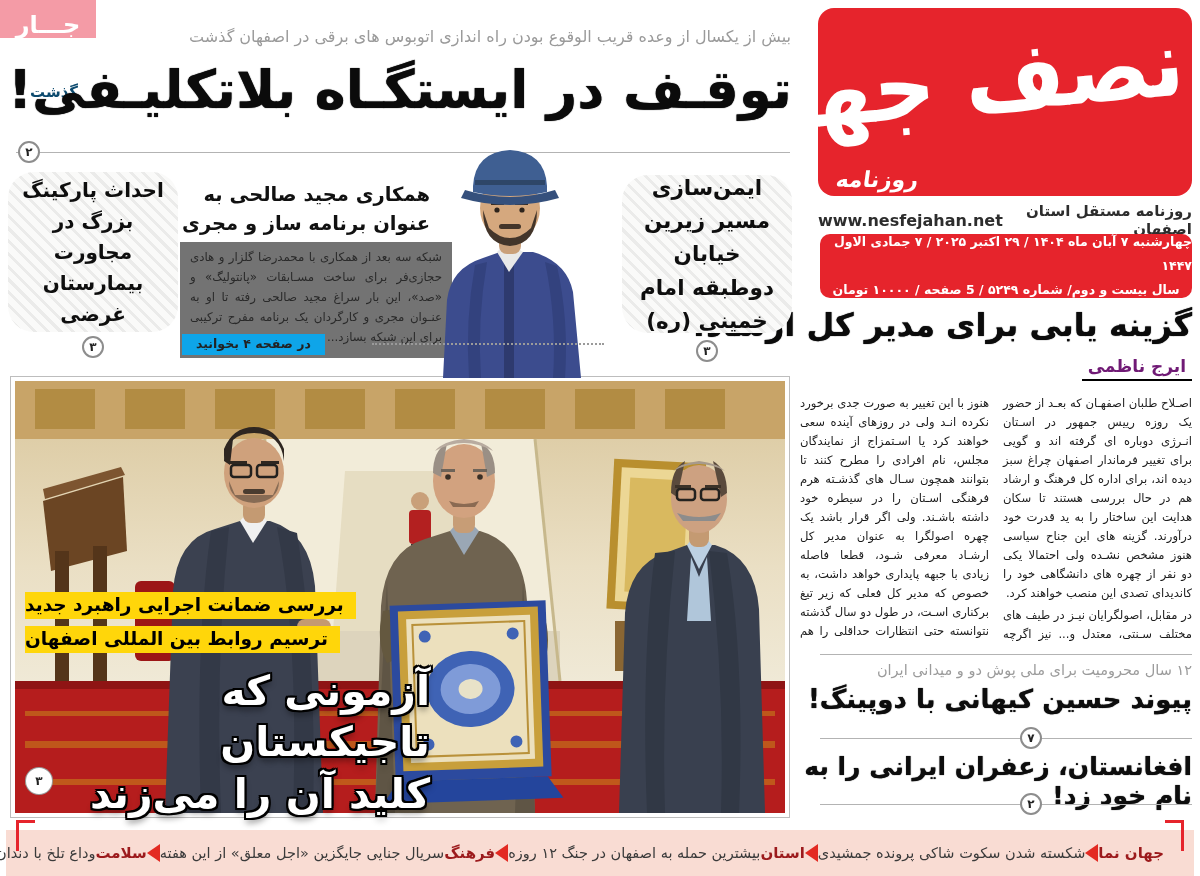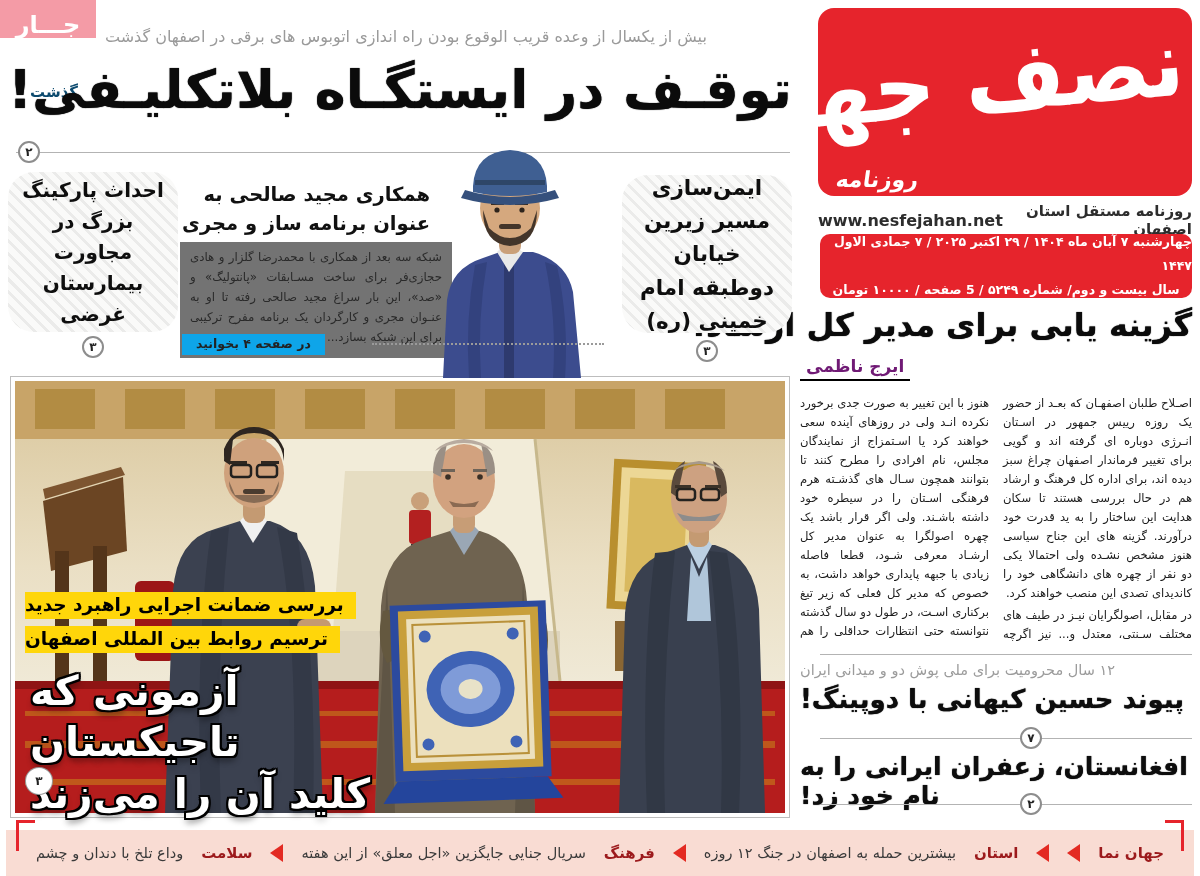--- a/index.html
+++ b/index.html
@@ -1,20 +1,20 @@
 <!DOCTYPE html>
 <html lang="fa" dir="rtl"><head>
 <meta charset="utf-8">
 <style>
   html,body{margin:0;padding:0;background:#e9e9e9;}
   #canvas{position:relative;width:1200px;height:876px;background:#fff;overflow:hidden;
           font-family:"DejaVu Sans",sans-serif;direction:rtl;}
   .abs{position:absolute;}
   .b{font-weight:bold;}
-  .center{text-align:left;}
+  .center{text-align:right;}
   
   .pgc{width:22px;height:22px;border:2px solid #8d8d8d;border-radius:50%;background:#fff;
        color:#222;font-size:12px;font-weight:bold;display:flex;align-items:center;
        justify-content:center;box-sizing:border-box;}
   .pgc.solid{border-color:#fff;background:#fff;box-shadow:0 0 0 1px #999;}
   
   .hatch{background:repeating-linear-gradient(45deg,#ebebea 0 3px,#fafaf9 3px 9px);
          border-radius:26px;display:flex;align-items:center;justify-content:center;
          text-align:center;color:#0e0e0e;font-weight:bold;line-height:1.55;}
   .rule{border-top:1px solid #b3b3b3;height:0;}
@@ -309,20 +309,21 @@
        color:#0d0d0d;">افغانستان، زعفران ایرانی را به نام خود زد!</div>
   <div class="abs rule" style="left:820px;top:804px;width:372px;"></div>
   <div class="abs pgc" style="left:1020px;top:793px;">۲</div>
 
   <div class="strip">
     <div class="br r"></div>
     <div class="br l"></div>
 
     <span class="label">جهان نما</span>
     <span class="flag"></span>
+    <span class="txt">شکسته شدن سکوت شاکی پرونده جمشیدی</span>
 
     <span class="flag"></span>
     <span class="label">استان</span>
     <span class="txt">بیشترین حمله به اصفهان در جنگ ۱۲ روزه</span>
 
     <span class="flag"></span>
     <span class="label">فرهنگ</span>
     <span class="txt">سریال جنایی جایگزین «اجل معلق» از این هفته</span>
 
     <span class="flag"></span>

